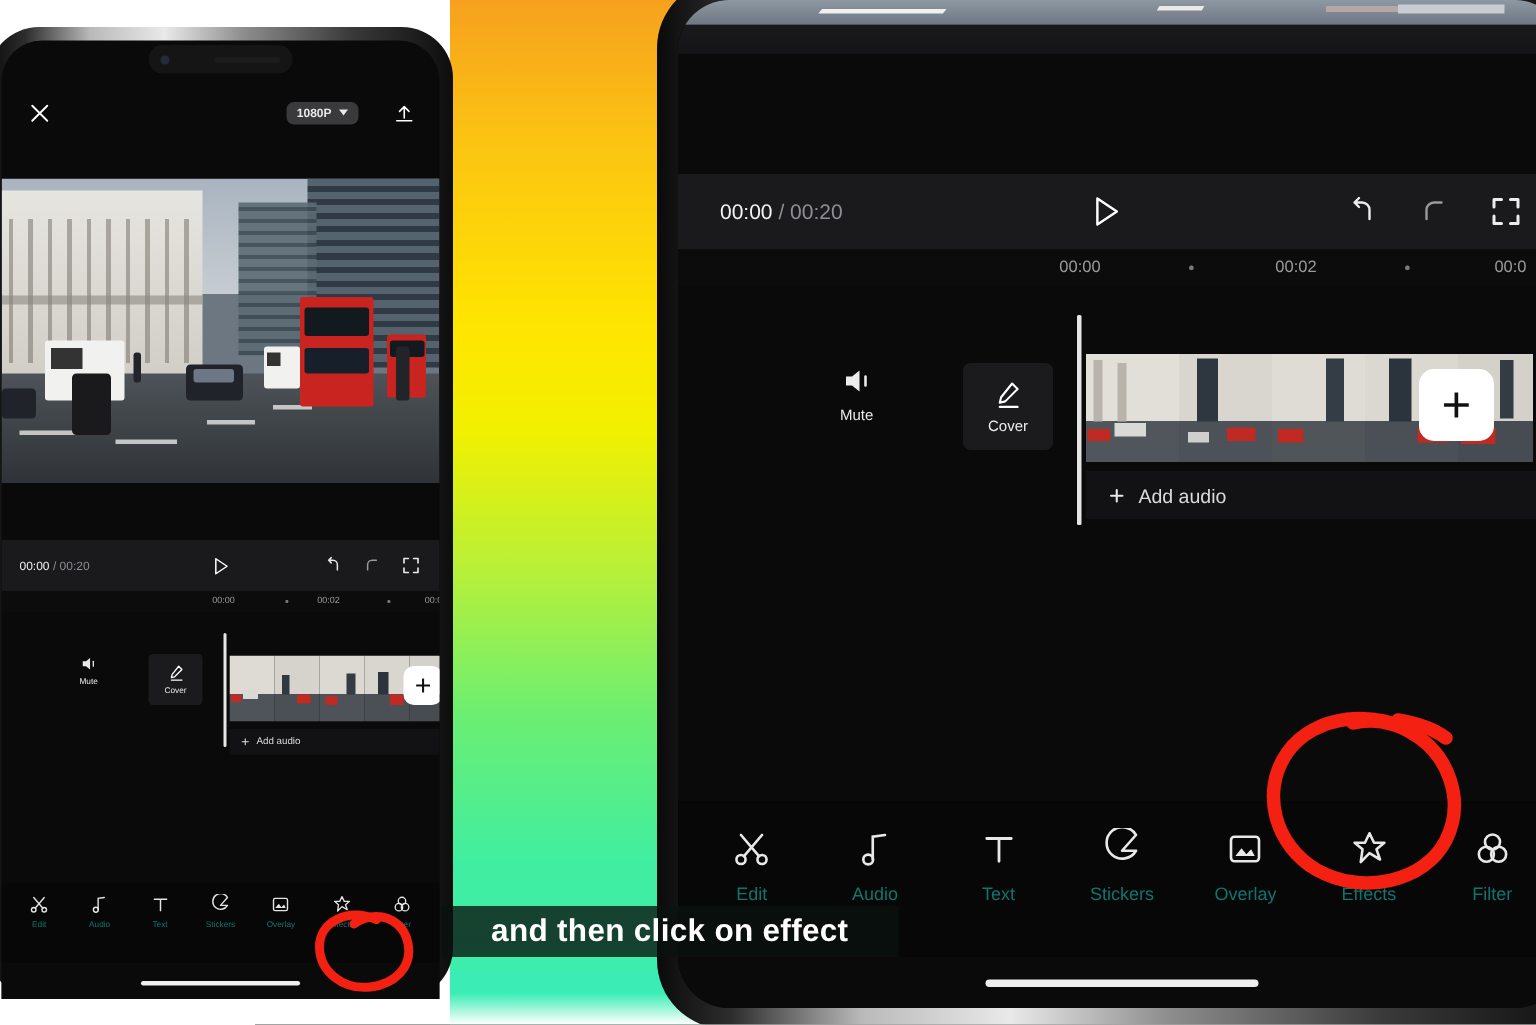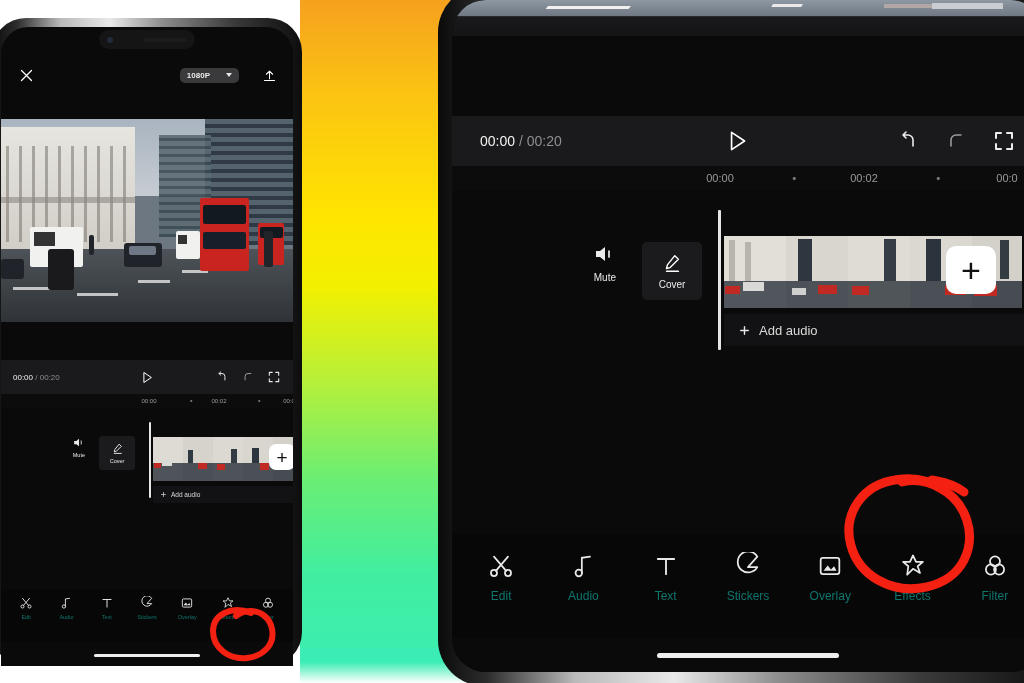--- a/index.html
+++ b/index.html
@@ -37,21 +37,21 @@
     width:96px;height:19px;background:#151515;border-radius:12px;
     display:flex;align-items:center;justify-content:space-between;padding:0 8px;box-sizing:border-box;
   }
   .notch .cam{width:6px;height:6px;border-radius:50%;background:#232a3a;}
   .notch .spk{width:44px;height:4px;border-radius:3px;background:#1c1c1c;}
 
   .topbar{position:absolute;left:0;right:0;display:flex;align-items:center;}
   .icon-btn{display:flex;align-items:center;justify-content:center;cursor:default;}
   .res-chip{
     background:#3a3a3c;border-radius:5px;color:#e8e8e8;
-    display:flex;align-items:center;gap:16px;font-weight:600;
+    display:flex;align-items:center;gap:5px;font-weight:600;
   }
   .caret{width:0;height:0;border-left:4px solid transparent;border-right:4px solid transparent;border-top:5px solid #e8e8e8;}
 
   .preview{position:absolute;left:0;right:0;background:#000;overflow:hidden;}
   .scene{position:absolute;inset:0;overflow:hidden;background:#6d7782;}
   .sky{position:absolute;left:0;top:0;right:0;height:38%;background:linear-gradient(to bottom,#a9b4c0,#c6ccd2);}
   .bldgL{position:absolute;left:0;top:4%;width:46%;height:66%;
     background:linear-gradient(to bottom,#e7e5e0,#cfccc5);}
   .bldgL:before{content:"";position:absolute;left:4%;top:14%;width:92%;height:72%;
     background:repeating-linear-gradient(90deg,rgba(120,115,108,.55) 0 3px,rgba(0,0,0,0) 3px 13px);}
@@ -77,21 +77,21 @@
   .tcode{color:#f2f2f2;}
   .tcode .tot{color:#8e8e93;}
   .playbar .right{margin-left:auto;display:flex;align-items:center;}
 
   .ruler{position:absolute;left:0;right:0;background:#0c0c0c;color:#9a9a9d;display:flex;align-items:center;}
   .ruler .tick{position:absolute;transform:translateX(-50%);}
   .ruler .dot{position:absolute;transform:translateX(-50%);border-radius:50%;background:#7a7a7d;}
 
   .timeline{position:absolute;left:0;right:0;bottom:0;background:#0a0a0a;}
   .tools-row{position:absolute;display:flex;align-items:flex-start;}
-  .tool{display:flex;flex-direction:column;align-items:flex-end;color:#e9e9e9;}
+  .tool{display:flex;flex-direction:column;align-items:flex-start;color:#e9e9e9;}
   .coverbox{background:#1b1b1d;border-radius:3px;display:flex;flex-direction:column;align-items:center;justify-content:center;}
   .playhead{position:absolute;background:#e6e6e6;border-radius:1px;}
   .filmstrip{position:absolute;overflow:hidden;background:#111;}
   .frame{position:absolute;top:0;bottom:0;overflow:hidden;}
   .plusbtn{position:absolute;background:#fff;border-radius:7px;display:flex;align-items:center;justify-content:center;color:#111;font-weight:300;line-height:1;}
   .audiorow{position:absolute;display:flex;align-items:center;color:#dadada;background:#121214;}
 
   .tabbar{position:absolute;left:0;right:0;display:flex;align-items:flex-start;justify-content:space-between;background:#070707;}
   .tab{display:flex;flex-direction:column;align-items:center;color:#d9d9d9;flex:1;}
   .tab .lbl{color:#0f766e;}
@@ -493,14 +493,17 @@
 
       <div class="homebar" style="bottom:14px;width:182px;height:5px;"></div>
 
       <svg class="annot" style="left:380px;top:466px;width:148px;height:132px;" viewBox="0 0 148 132">
         <path d="M112 24 C86 6 44 10 26 36 C8 62 18 98 46 114 C76 131 118 122 132 94 C145 68 134 36 108 22 C96 15 82 13 70 16" fill="none" stroke="#F42012" stroke-width="9" stroke-linecap="round"></path>
         <path d="M100 14 C112 16 124 20 132 26" fill="none" stroke="#F42012" stroke-width="9" stroke-linecap="round"></path>
       </svg>
     </div>
   </div>
 
+  <div class="caption">
+    <span>and then click on effect</span>
+  </div>
 
 </div>
 
 </body></html>

